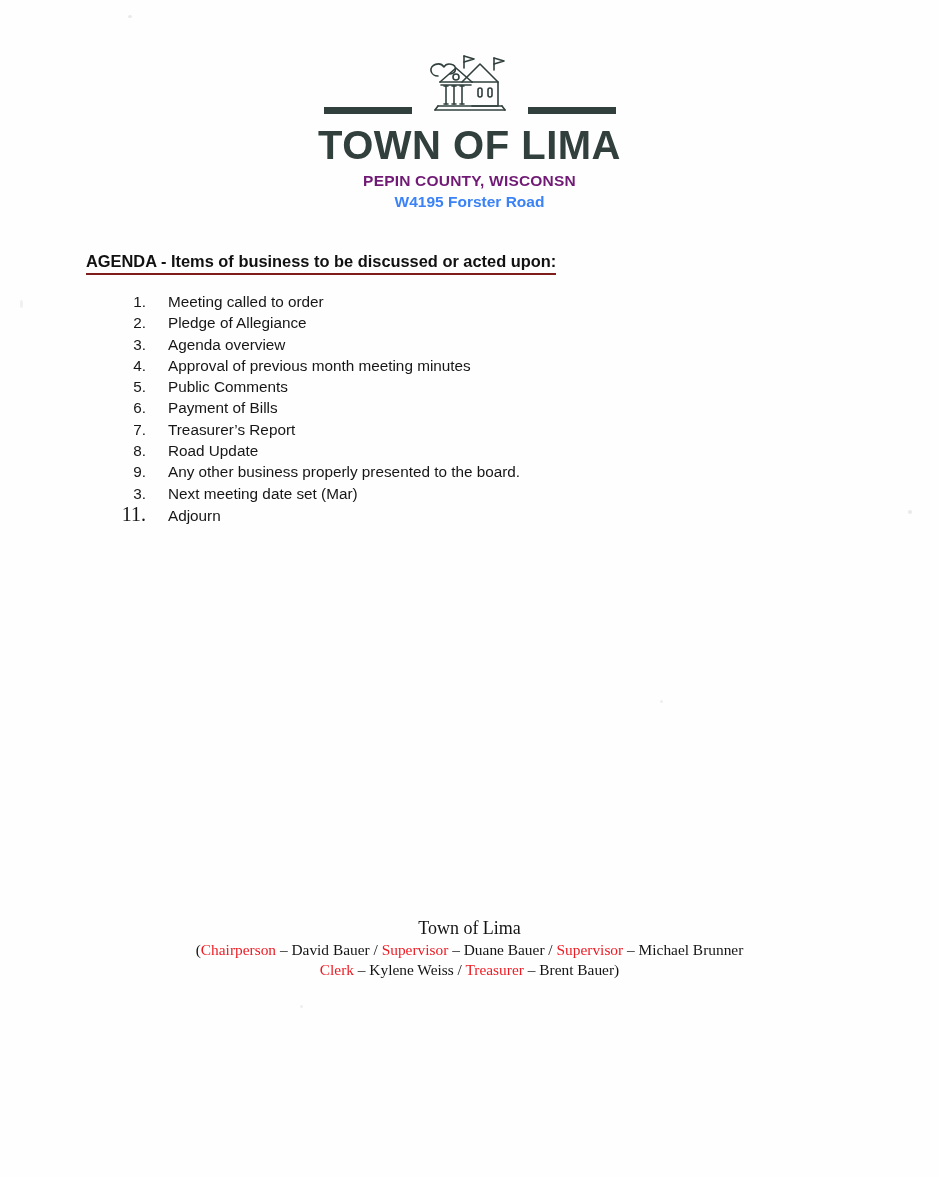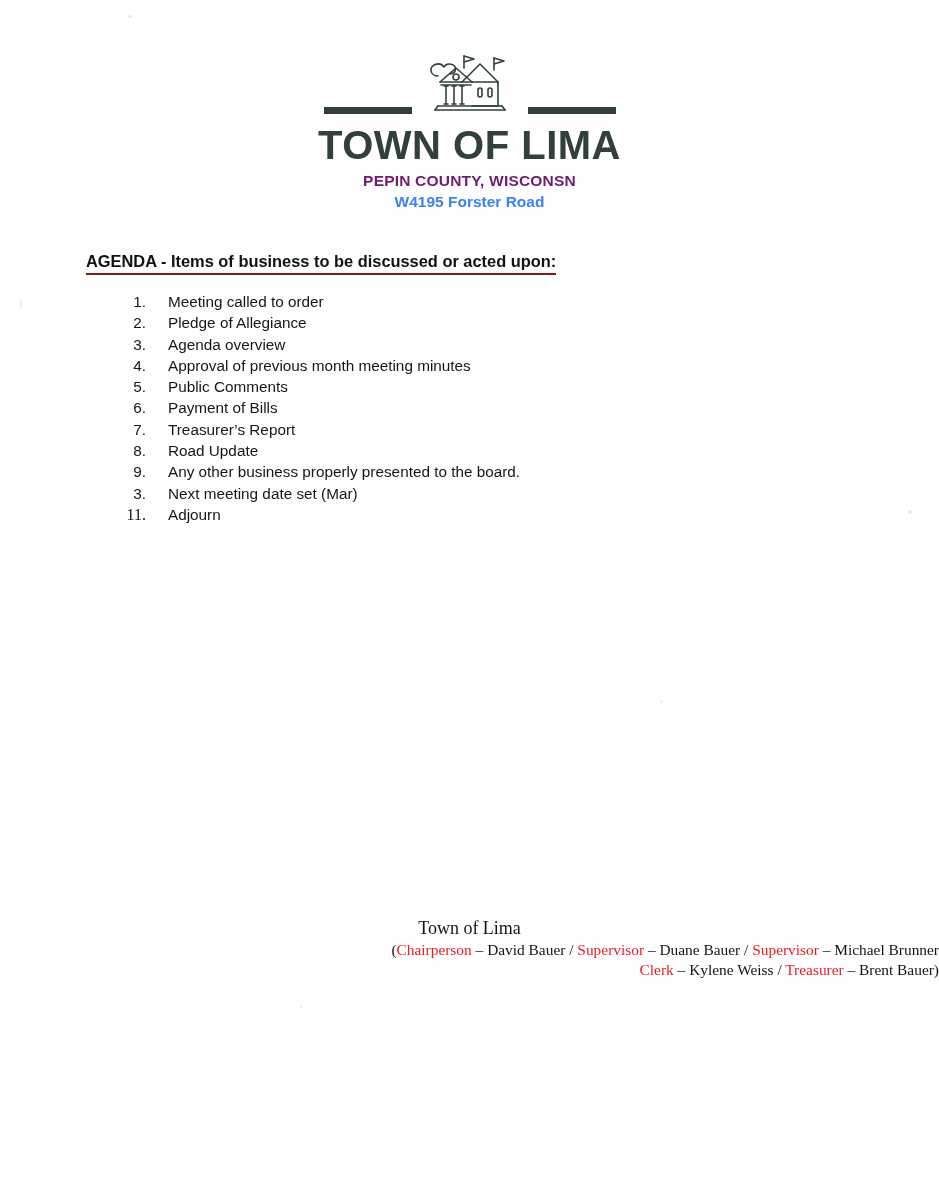--- a/index.html
+++ b/index.html
@@ -126,21 +126,21 @@
   }
   .agenda-num {
     width: 48px;
     flex: 0 0 48px;
     text-align: right;
     padding-right: 0px;
     margin-left: 22px;
   }
   .agenda-num.serifish {
     font-family: "Liberation Serif", serif;
-    font-size: 16px;
+    font-size: 20px;
   }
   .agenda-text {
     margin-left: 22px;
     text-align: right;
   }
 
   
   .footer {
     position: absolute;
     left: 0;
@@ -151,21 +151,20 @@
     color: #141414;
   }
   .footer-title {
     font-size: 18px;
     line-height: 24px;
   }
   .footer-line {
     font-size: 15.4px;
     line-height: 19.5px;
     white-space: nowrap;
-    text-align: right;
   }
   .role {
     color: #ed1c24;
   }
 </style>
 </head>
 <body>
 
 <div class="page">
 

